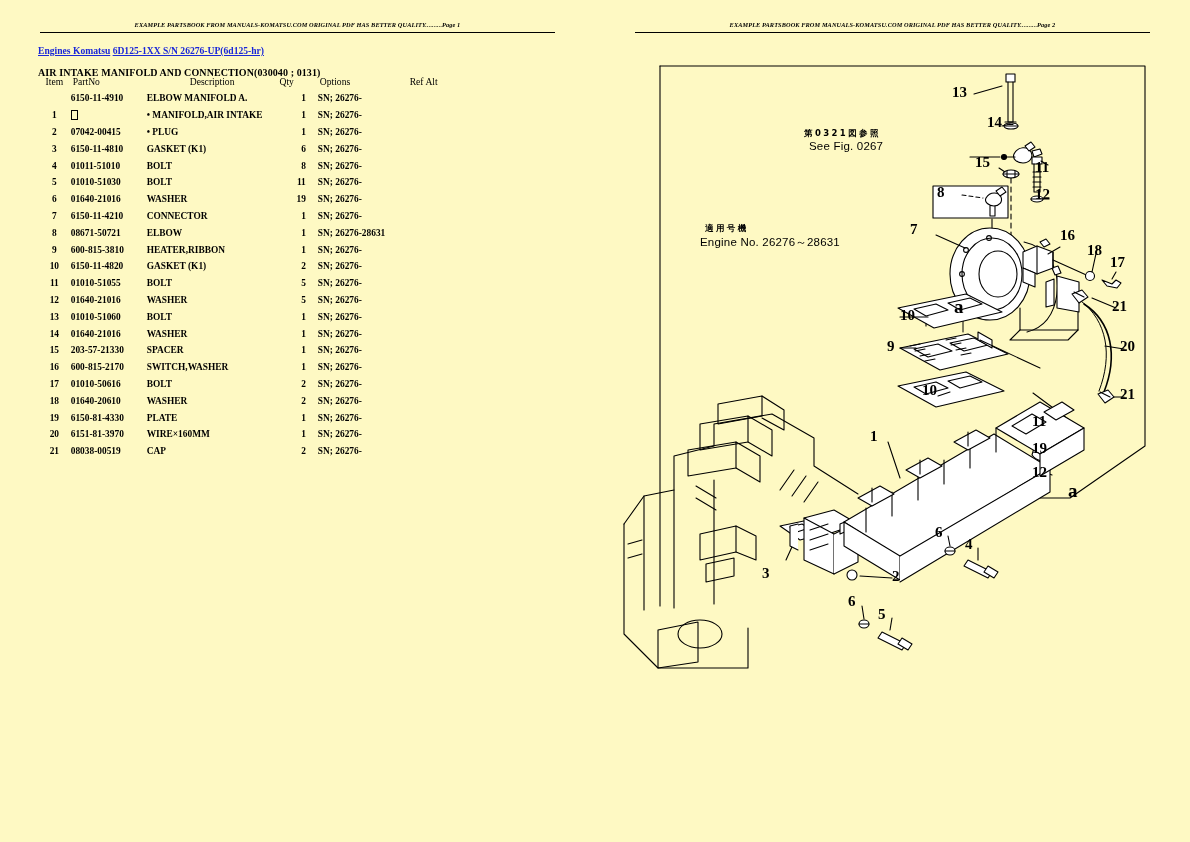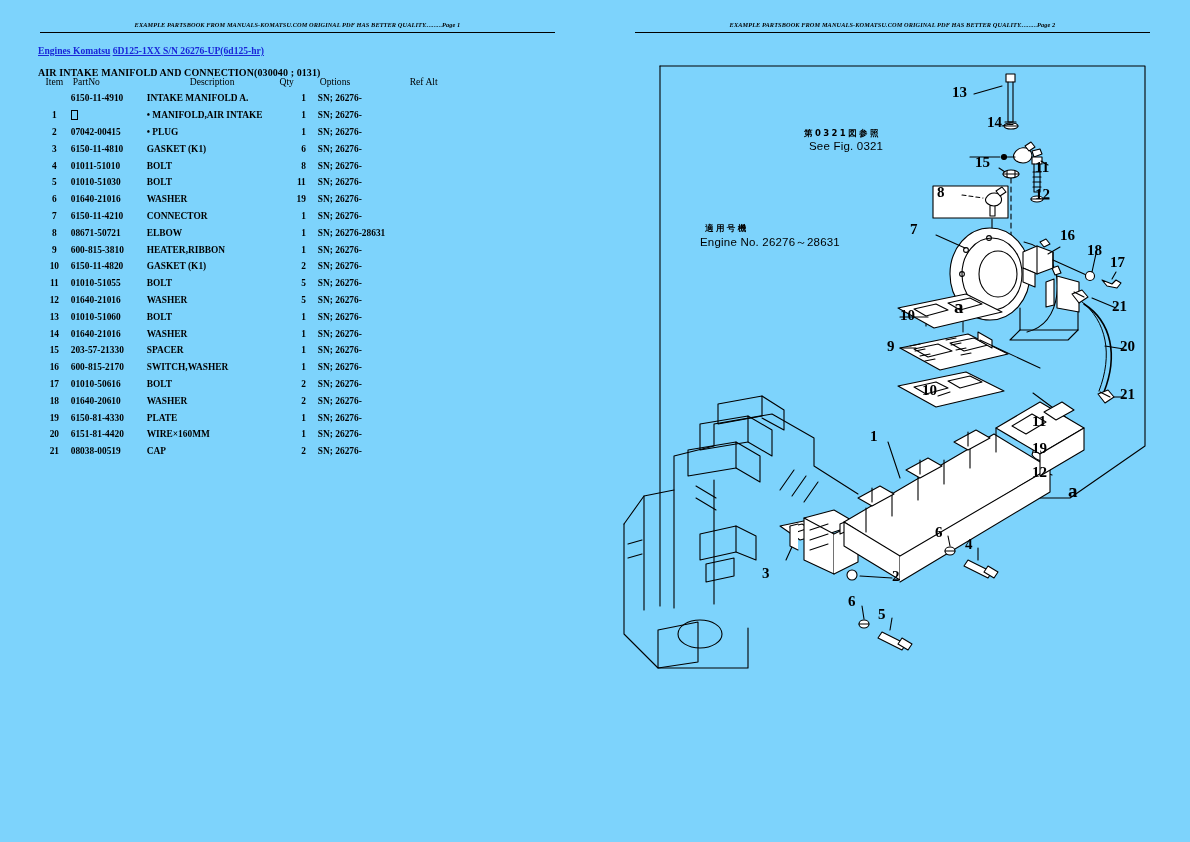--- a/index.html
+++ b/index.html
@@ -1,21 +1,21 @@
 <!DOCTYPE html>
 <html><head>
 <meta charset="utf-8">
 <style>
   html,body{margin:0;padding:0;background:#ffffff;}
   body{
     width:1190px;height:842px;position:relative;overflow:hidden;
     font-family:"Liberation Serif", serif;
     color:#000;
   }
-  .page{position:absolute;top:0;height:842px;background:#7dd3fc;}
+  .page{position:absolute;top:0;height:842px;background:#fef9c3;}
   .page-left{left:0;width:595px;}
   .page-right{left:595px;width:595px;}
 
   
   .hdr{
     position:absolute;left:40px;right:40px;top:20px;height:16px;
   }
   .hdr-text{
     font-family:"Liberation Serif", serif;
     font-weight:bold;font-style:italic;
@@ -120,21 +120,21 @@
         <th class="c-desc">Description</th>
         <th class="c-qty">Qty</th>
         <th class="c-opt">Options</th>
         <th class="c-ref">Ref Alt</th>
       </tr>
     </thead>
     <tbody id="tbody">
         <tr>
           <td class="c-item"></td>
           <td class="c-part">6150-11-4910</td>
-          <td class="c-desc">INTAKE MANIFOLD A.</td>
+          <td class="c-desc">ELBOW MANIFOLD A.</td>
           <td class="c-qty">1</td>
           <td class="c-opt">SN; 26276-</td>
           <td class="c-ref"></td>
         </tr>
         <tr>
           <td class="c-item">1</td>
           <td class="c-part"><span class="boxglyph"></span></td>
           <td class="c-desc">• MANIFOLD,AIR INTAKE</td>
           <td class="c-qty">1</td>
           <td class="c-opt">SN; 26276-</td>
@@ -279,21 +279,21 @@
         <tr>
           <td class="c-item">19</td>
           <td class="c-part">6150-81-4330</td>
           <td class="c-desc">PLATE</td>
           <td class="c-qty">1</td>
           <td class="c-opt">SN; 26276-</td>
           <td class="c-ref"></td>
         </tr>
         <tr>
           <td class="c-item">20</td>
-          <td class="c-part">6151-81-4420</td>
+          <td class="c-part">6151-81-3970</td>
           <td class="c-desc">WIRE×160MM</td>
           <td class="c-qty">1</td>
           <td class="c-opt">SN; 26276-</td>
           <td class="c-ref"></td>
         </tr>
         <tr>
           <td class="c-item">21</td>
           <td class="c-part">08038-00519</td>
           <td class="c-desc">CAP</td>
           <td class="c-qty">2</td>
@@ -494,21 +494,21 @@
       <path d="M292 532 L260 530"></path>
       <path d="M288 396 L300 432"></path>
 
     </g>
   </svg>
 
   <div class="dg-txt jp" style="left:105px;top:177px;">適用号機</div>
   <div class="dg-txt en" style="left:100px;top:189px;">Engine No. 26276～28631</div>
 
   <div class="dg-txt jp" style="left:204px;top:82px;">第0321図参照</div>
-  <div class="dg-txt en" style="left:209px;top:94px;">See Fig. 0321</div>
+  <div class="dg-txt en" style="left:209px;top:94px;">See Fig. 0267</div>
 
   <div class="dg-txt amark" style="left:354px;top:250px;">a</div>
   <div class="dg-txt amark" style="left:468px;top:434px;">a</div>
 
 
   <div id="callout-layer">
       <div class="dg-txt callout" style="left: 352px; top: 38px;">13</div>
       <div class="dg-txt callout" style="left: 387px; top: 68px;">14</div>
       <div class="dg-txt callout" style="left: 375px; top: 108px;">15</div>
       <div class="dg-txt callout" style="left: 435px; top: 113px;">11</div>

